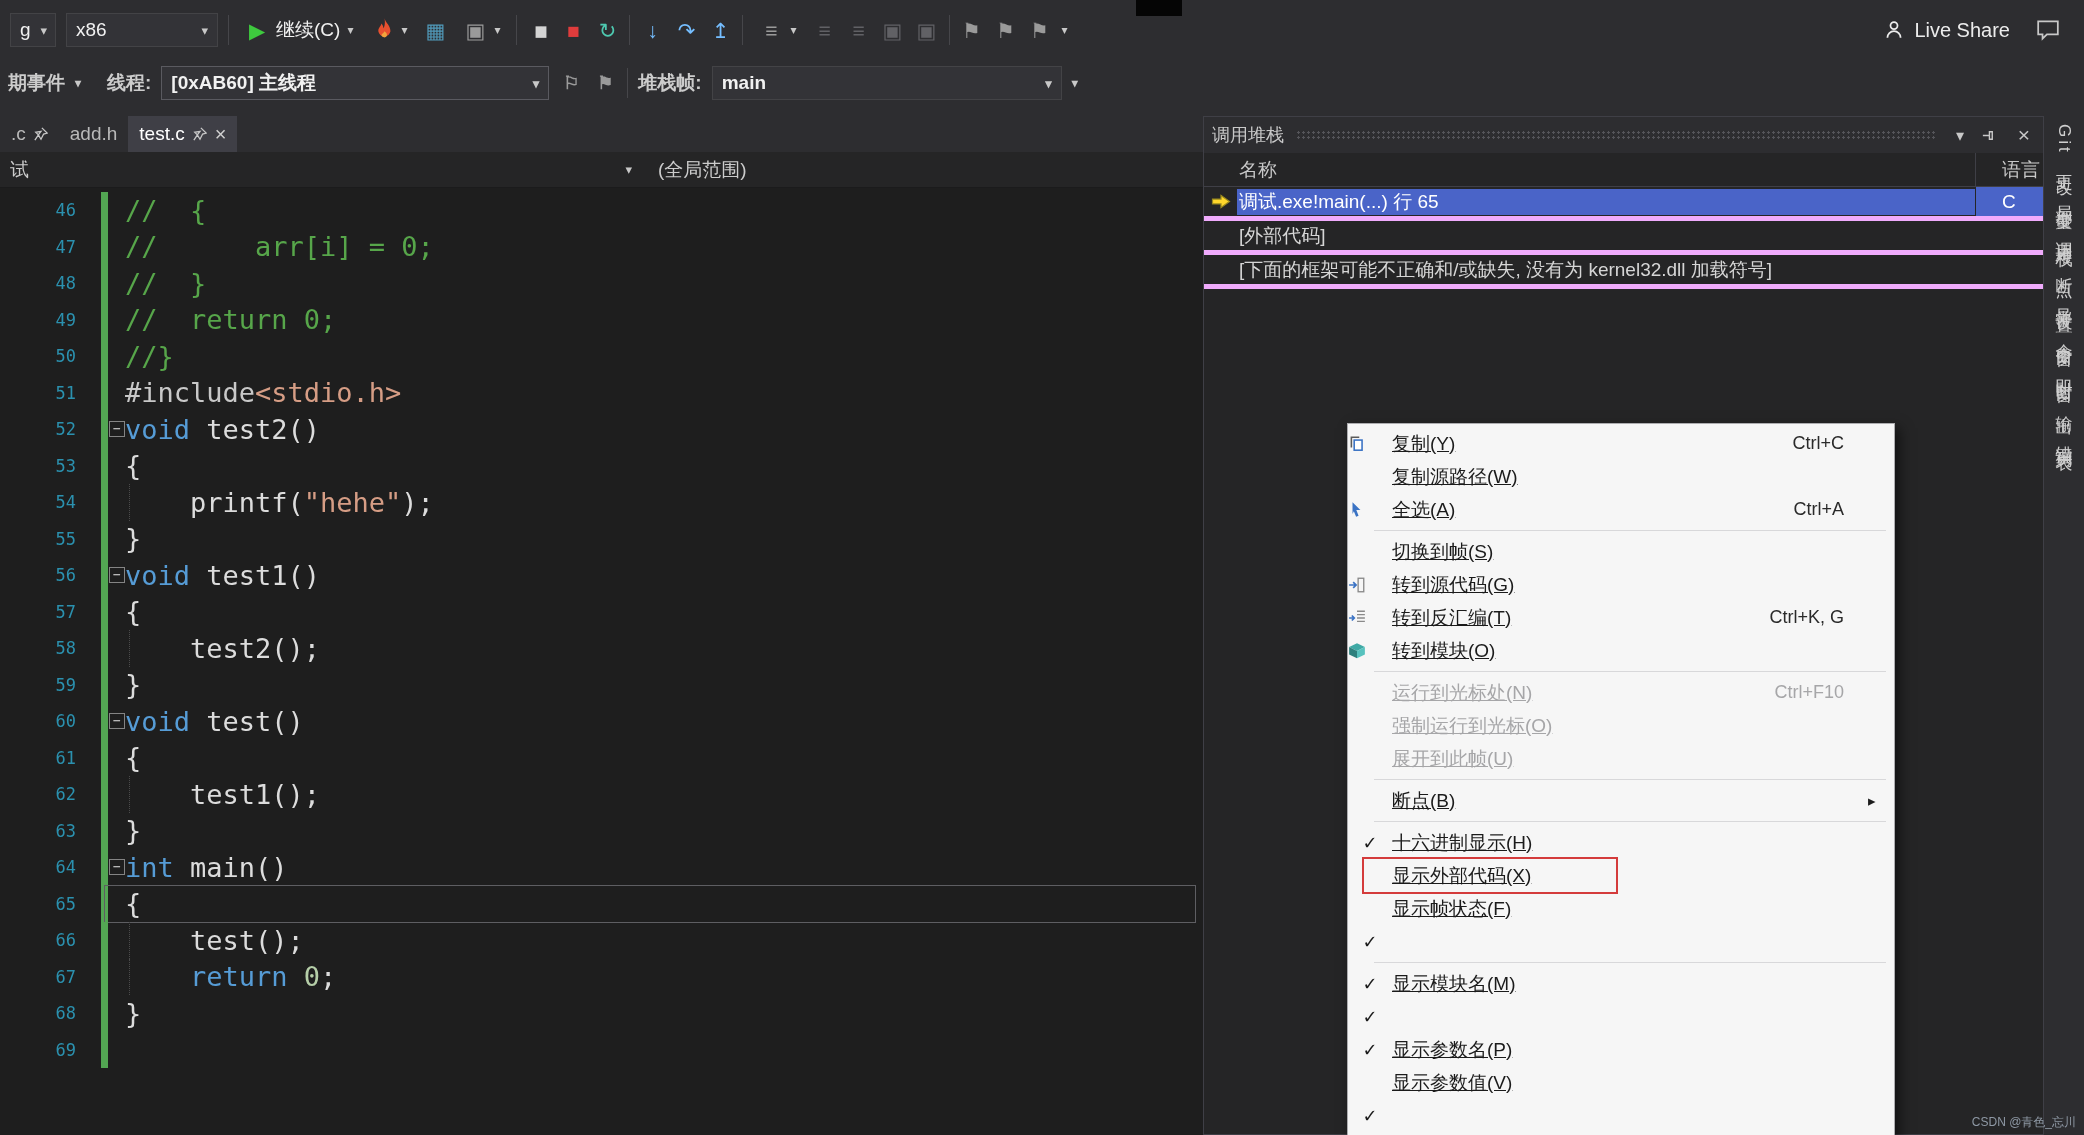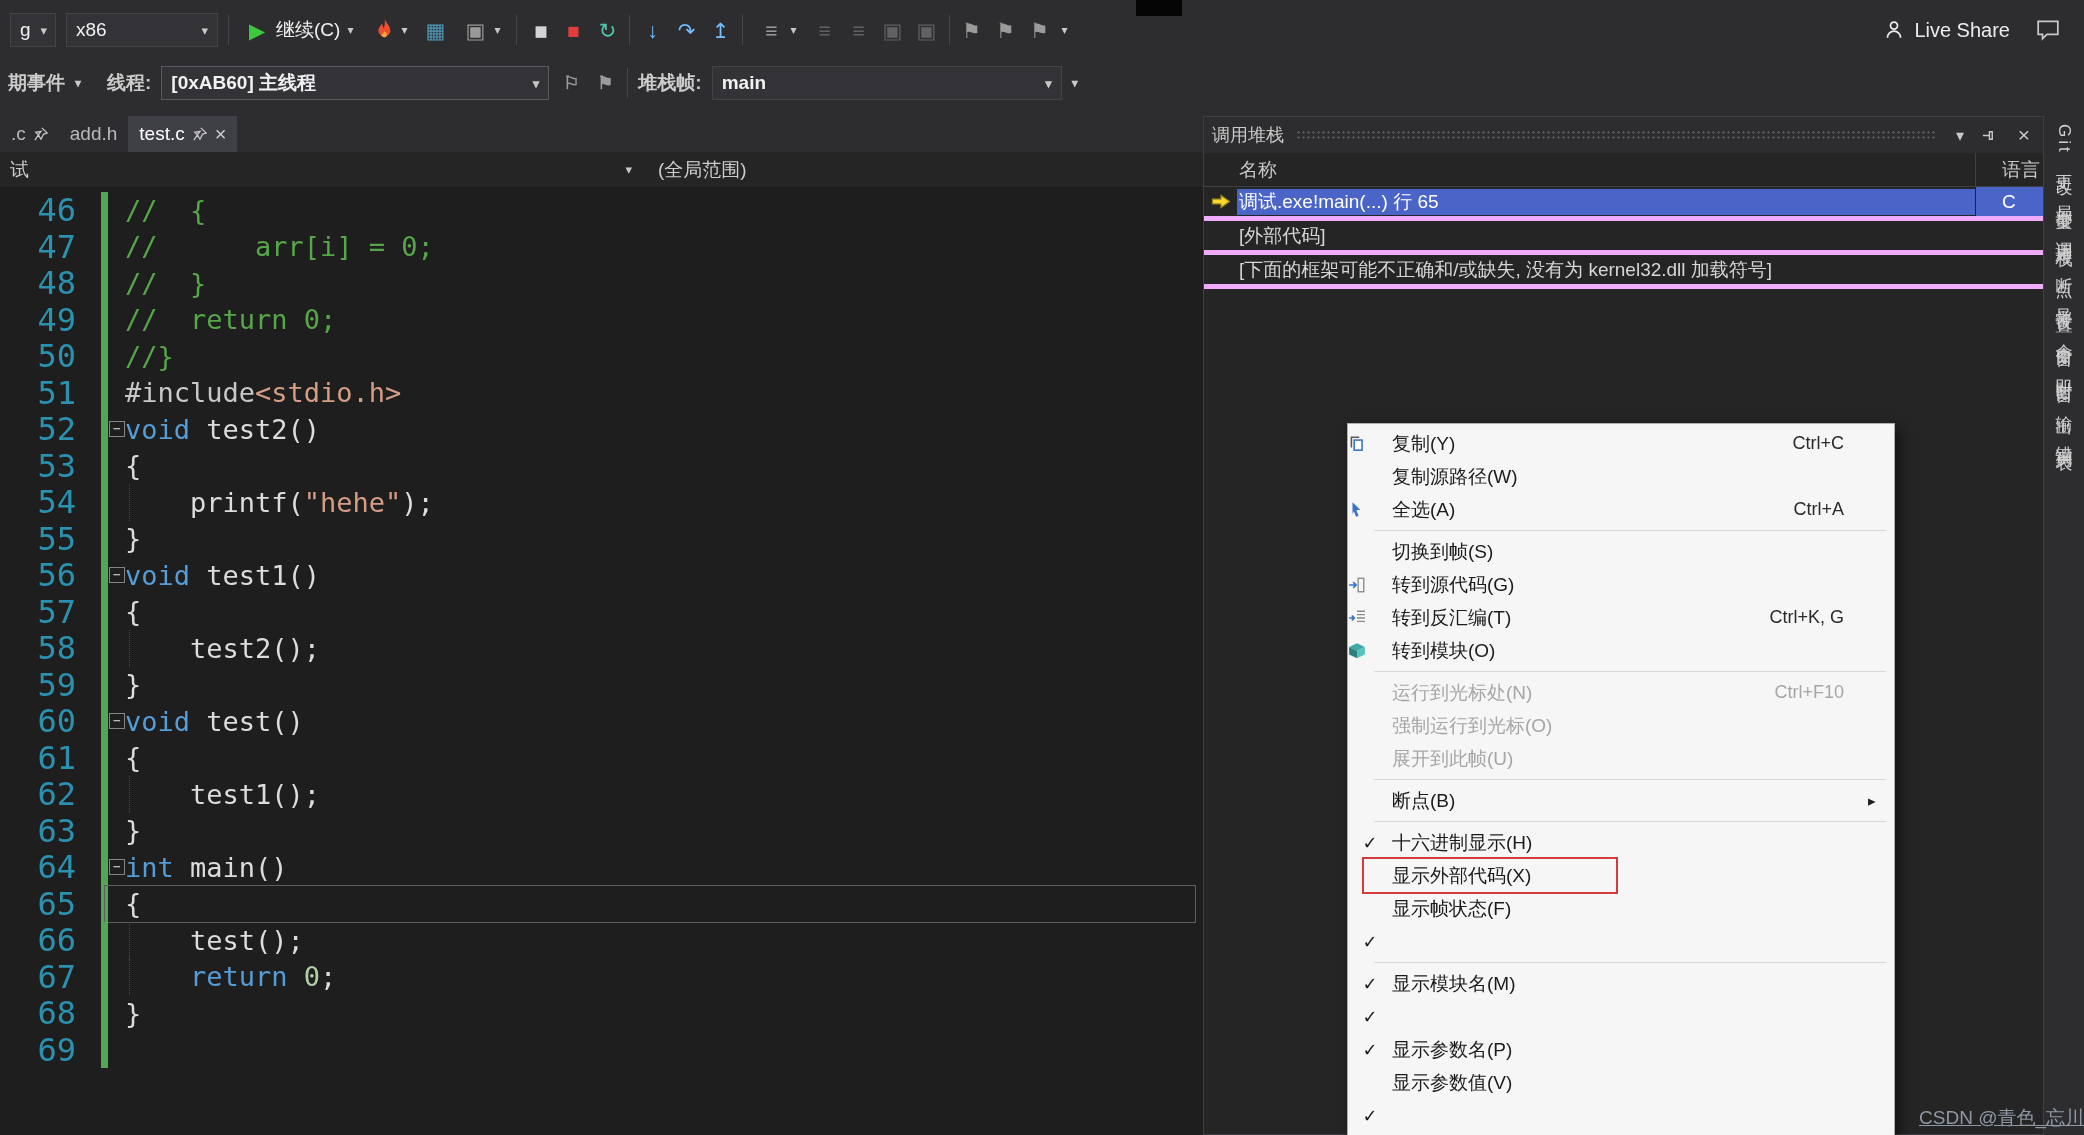--- a/index.html
+++ b/index.html
@@ -40,21 +40,21 @@
   .tab.active { background:#3F3F46; color:#FFFFFF; }
   .tab .tclose { font-size:20px; color:#D0D0D0; }
   #breadcrumb { height:36px; background:#252526; display:flex; align-items:center; border-bottom:1px solid #1B1B1C; }
   .bc-item { display:flex; align-items:center; height:100%; font-size:19px; color:#CCCCCC; }
   .bc-first { width:640px; padding-left:10px; }
   .bc-first .caret { margin-left:auto; font-size:13px; padding-right:8px; }
   .bc-scope { padding-left:18px; }
   
   #code { padding-top:4px; font-family:"DejaVu Sans Mono", monospace; }
   .code-row { height:36.5px; display:flex; align-items:center; position:relative; }
-  .ln { width:76px; text-align:right; color:#2B91AF; font-size:32px; flex:none; }
+  .ln { width:76px; text-align:right; color:#2B91AF; font-size:17px; flex:none; }
   .lgap { width:25px; flex:none; }
   .gbar { width:7px; align-self:stretch; background:#53A653; flex:none; }
   .fold { width:17px; flex:none; position:relative; }
   .foldbox { position:absolute; left:1px; top:50%; transform:translateY(-50%); width:16px; height:16px;
              border:1px solid #848484; background:#1E1E1E; color:#D4D4D4; font-size:13px; line-height:13px; text-align:center; }
   .ctext { white-space:pre; font-size:27px; }
   .c-comment { color:#57A64A; }
   .c-keyword { color:#569CD6; }
   .c-text    { color:#DCDCDC; }
   .c-string  { color:#D69D85; }
@@ -77,32 +77,32 @@
   .cs-name { flex:1; padding-left:2px; white-space:nowrap; overflow:hidden; }
   .cs-lang { width:68px; flex:none; align-self:stretch; display:flex; align-items:center; padding-left:26px; border-left:1px solid #3F3F46; }
   .cs-row { height:34px; display:flex; align-items:center; font-size:19px; color:#D6D6D6; border-bottom:5px solid #f0abfc; }
   .cs-row .cs-lang { border-left:1px solid #252526; }
   .cs-row.sel .cs-name, .cs-row.sel .cs-lang { background:#4A64C8; color:#FFFFFF; }
   
   #menu { position:absolute; left:1347px; top:423px; width:548px; background:#F6F6F6;
           border:1px solid #ADADB0; box-shadow:5px 5px 12px rgba(0,0,0,.5); padding:3px 0; z-index:20; }
   .menu-item { height:33px; display:flex; align-items:center; position:relative; font-size:19px; color:#1B1B1B; cursor:default; }
   .mi-icon { width:44px; flex:none; text-align:center; font-size:18px; color:#1B1B1B; }
-  .mi-label { flex:1; white-space:nowrap; padding-right:14px; }
+  .mi-label { flex:1; white-space:nowrap; padding-right:14px;text-decoration:underline; }
   .mi-short { flex:none; padding-right:24px; font-size:18px; color:#2A2A2A; }
   .mi-sub { flex:none; width:26px; font-size:15px; color:#1B1B1B; }
   .menu-item.disabled, .menu-item.disabled .mi-icon, .menu-item.disabled .mi-short { color:#A6A6A8; }
   .menu-sep { height:1px; background:#D8D8DA; margin:4px 8px 4px 26px; }
   .red-frame { position:absolute; left:14px; top:-2px; width:256px; height:37px; border:2px solid #D43B3B; pointer-events:none; }
   
   #sidestrip { position:absolute; right:0; top:116px; width:40px; bottom:0; background:#2D2D30;
                display:flex; flex-direction:column; align-items:center; padding-top:8px; gap:24px; z-index:8; }
   .side-tab { writing-mode:vertical-rl; text-orientation:mixed; font-size:17px; color:#CFCFCF; letter-spacing:3px; white-space:nowrap; cursor:default; }
   
-  #watermark { position:absolute; right:0; bottom:4px; font-size:19px; color:#8E98A4; z-index:30;text-decoration:underline; }
+  #watermark { position:absolute; right:8px; bottom:4px; font-size:12px; color:#8E98A4; z-index:30; }
   svg { display:block; }
 </style>
 </head>
 <body>
 
 <div id="topbars">
   <div class="tb">
     <div class="combo" style="width:46px">
       <span>g</span>
       <span class="caret">▾</span>

